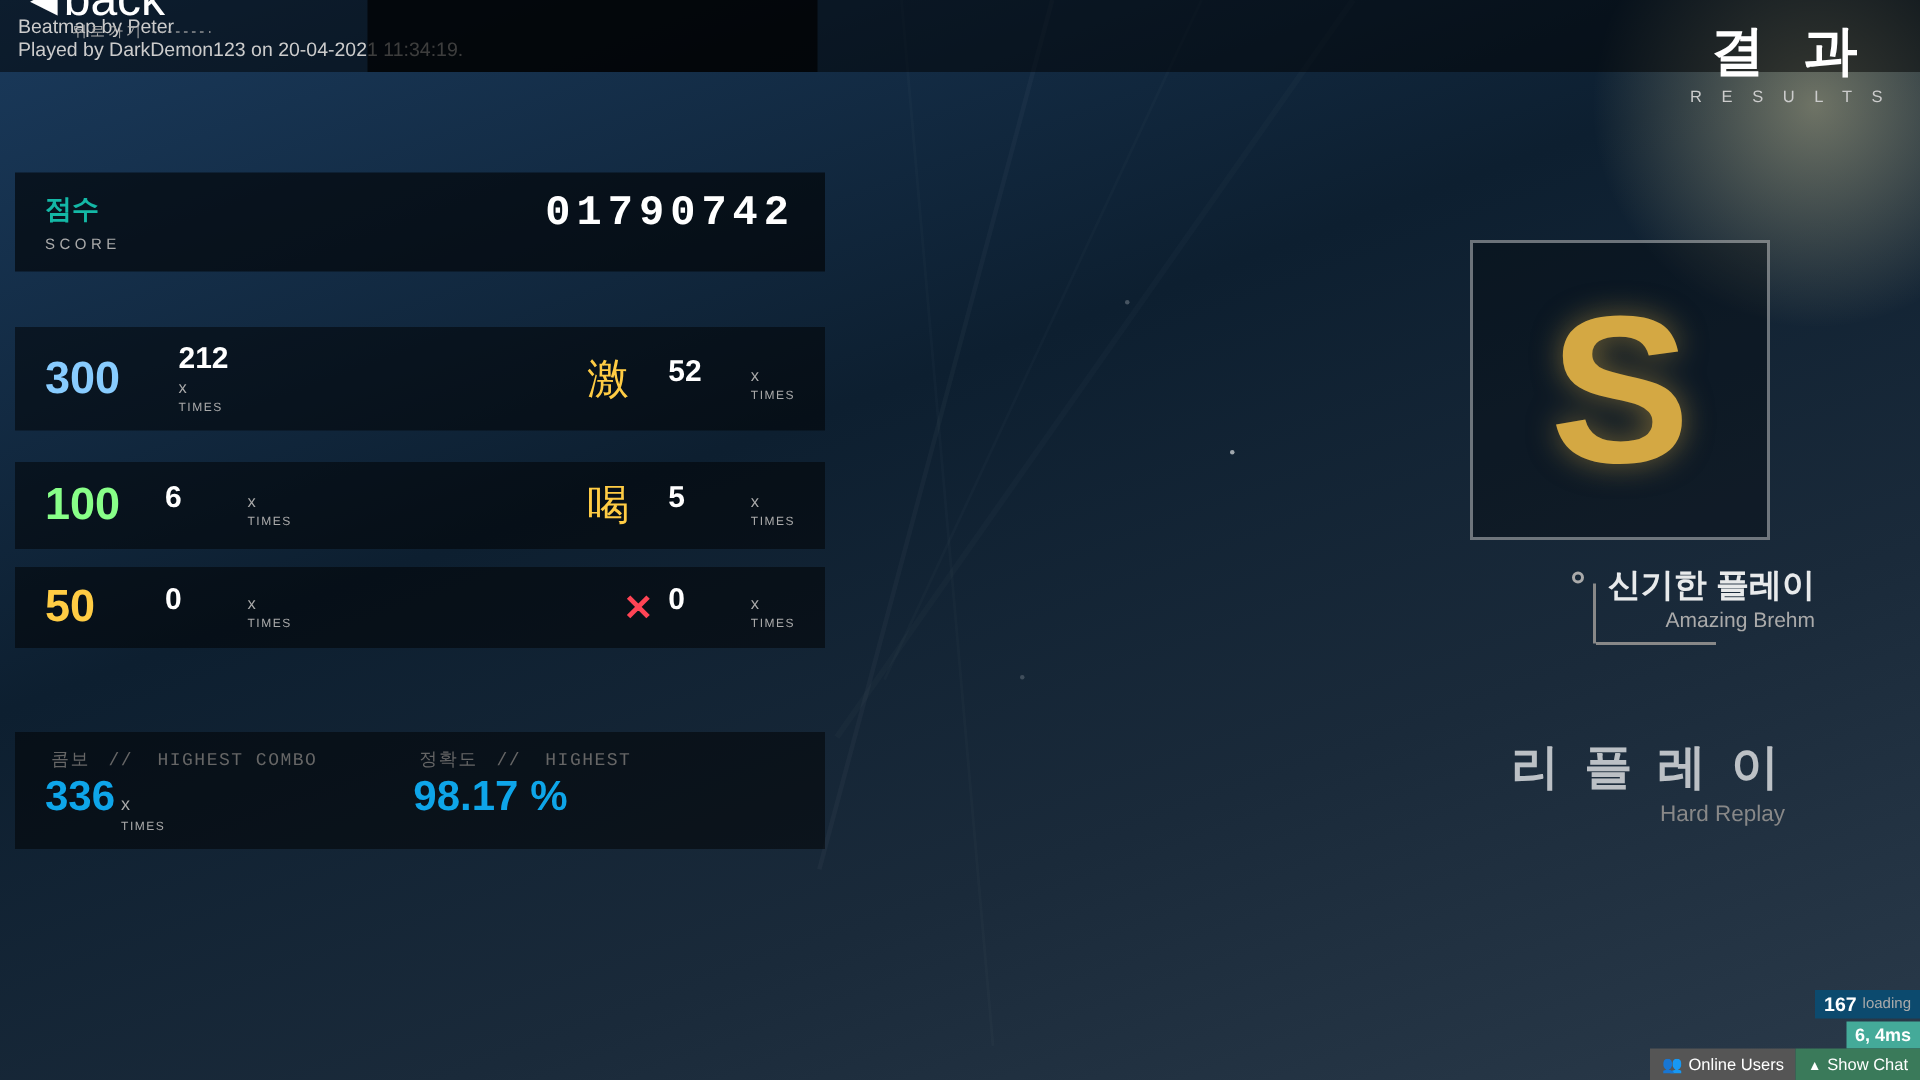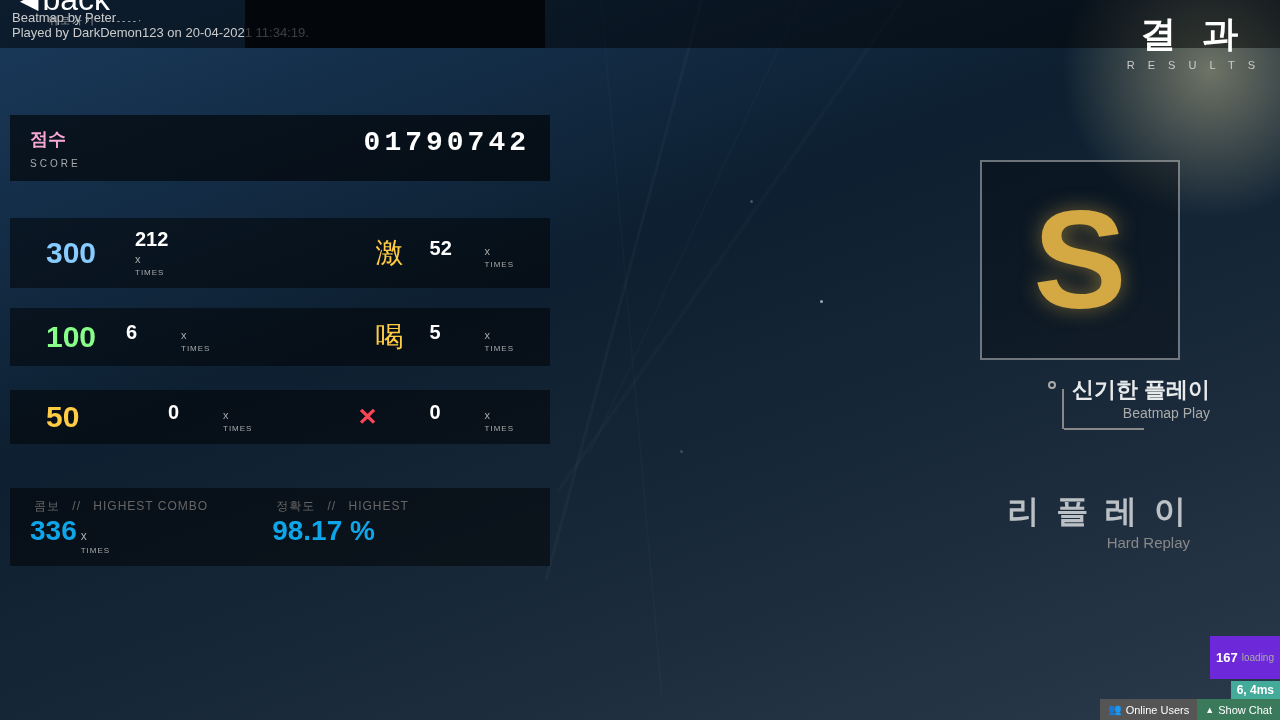--- a/index.html
+++ b/index.html
@@ -91,21 +91,21 @@
       top: 115px;
       left: 10px;
       width: 540px;
       background: rgba(0,0,0,0.6);
       padding: 12px 20px;
     }
 
     .score-label {
       font-size: 18px;
       font-weight: bold;
-      color: #f9a8d4;
+      color: #14b8a6;
       display: inline-block;
     }
 
     .score-sublabel {
       display: block;
       font-size: 10px;
       letter-spacing: 3px;
       color: #aaa;
     }
 
@@ -119,26 +119,26 @@
     }
 
     
     .stats-row {
       position: absolute;
       left: 10px;
       width: 540px;
       background: rgba(0,0,0,0.5);
       display: flex;
       align-items: center;
-      padding: 10px 36px;
+      padding: 10px 20px;
     }
 
     .stats-row-1 { top: 218px; }
     .stats-row-2 { top: 308px; }
-    .stats-row-3 { top: 390px; gap: 42px; }
+    .stats-row-3 { top: 378px; }
 
     .hit-number {
       font-size: 30px;
       font-weight: bold;
       min-width: 70px;
     }
 
     .hit-300 { color: #88ccff; }
     .hit-100 { color: #88ff88; }
     .hit-50  { color: #ffcc44; }
@@ -186,20 +186,21 @@
 
     .stat-header {
       font-size: 12px;
       color: #aaa;
       letter-spacing: 1px;
     }
 
     .stat-header span {
       color: #666;
       margin: 0 4px;
+      font-family: Liberation Mono, monospace;
     }
 
     .stat-value {
       font-size: 28px;
       font-weight: bold;
       color: #0ea5e9;
     }
 
     
     .graph-area {
@@ -350,22 +351,22 @@
       position: absolute;
       bottom: 0;
       right: 0;
       z-index: 10;
       display: flex;
       flex-direction: column;
       align-items: flex-end;
     }
 
     .counter-bar {
-      background: #6d28d9;
-      padding: 14px 6px;
+      background: #0c4a6e;
+      padding: 2px 6px;
       display: flex;
       align-items: center;
       gap: 4px;
       margin-bottom: 2px;
     }
 
     .counter-number {
       font-size: 13px;
       font-weight: bold;
       color: white;
@@ -558,21 +559,21 @@
   </div>
 
   <div class="amazing-play">
     <div style="position:relative; width:16px;">
       <div class="ap-dot"></div>
       <div class="ap-line"></div>
       <div class="ap-hline"></div>
     </div>
     <div class="ap-text">
       <span class="ap-korean">신기한 플레이</span>
-      <span class="ap-english">Beatmap Play</span>
+      <span class="ap-english">Amazing Brehm</span>
     </div>
   </div>
 
   <div class="replay-section">
     <div class="replay-korean">리 플 레 이</div>
     <div class="replay-english">Hard Replay</div>
   </div>
 
   <div class="back-button">
     <div class="back-arrow-text">

